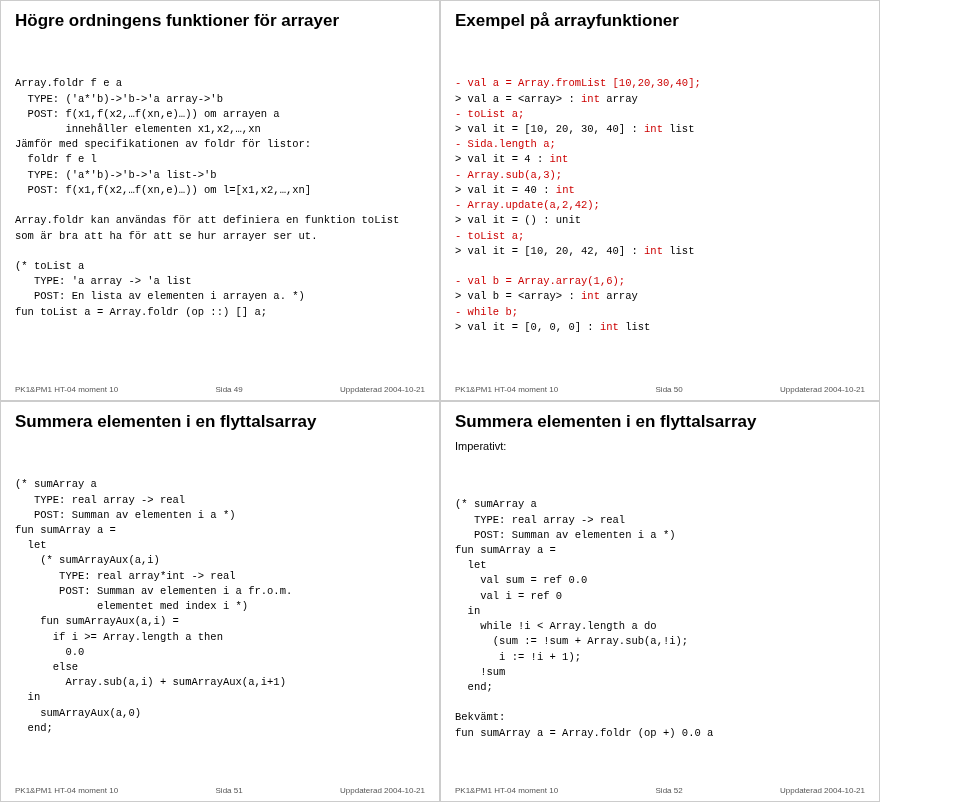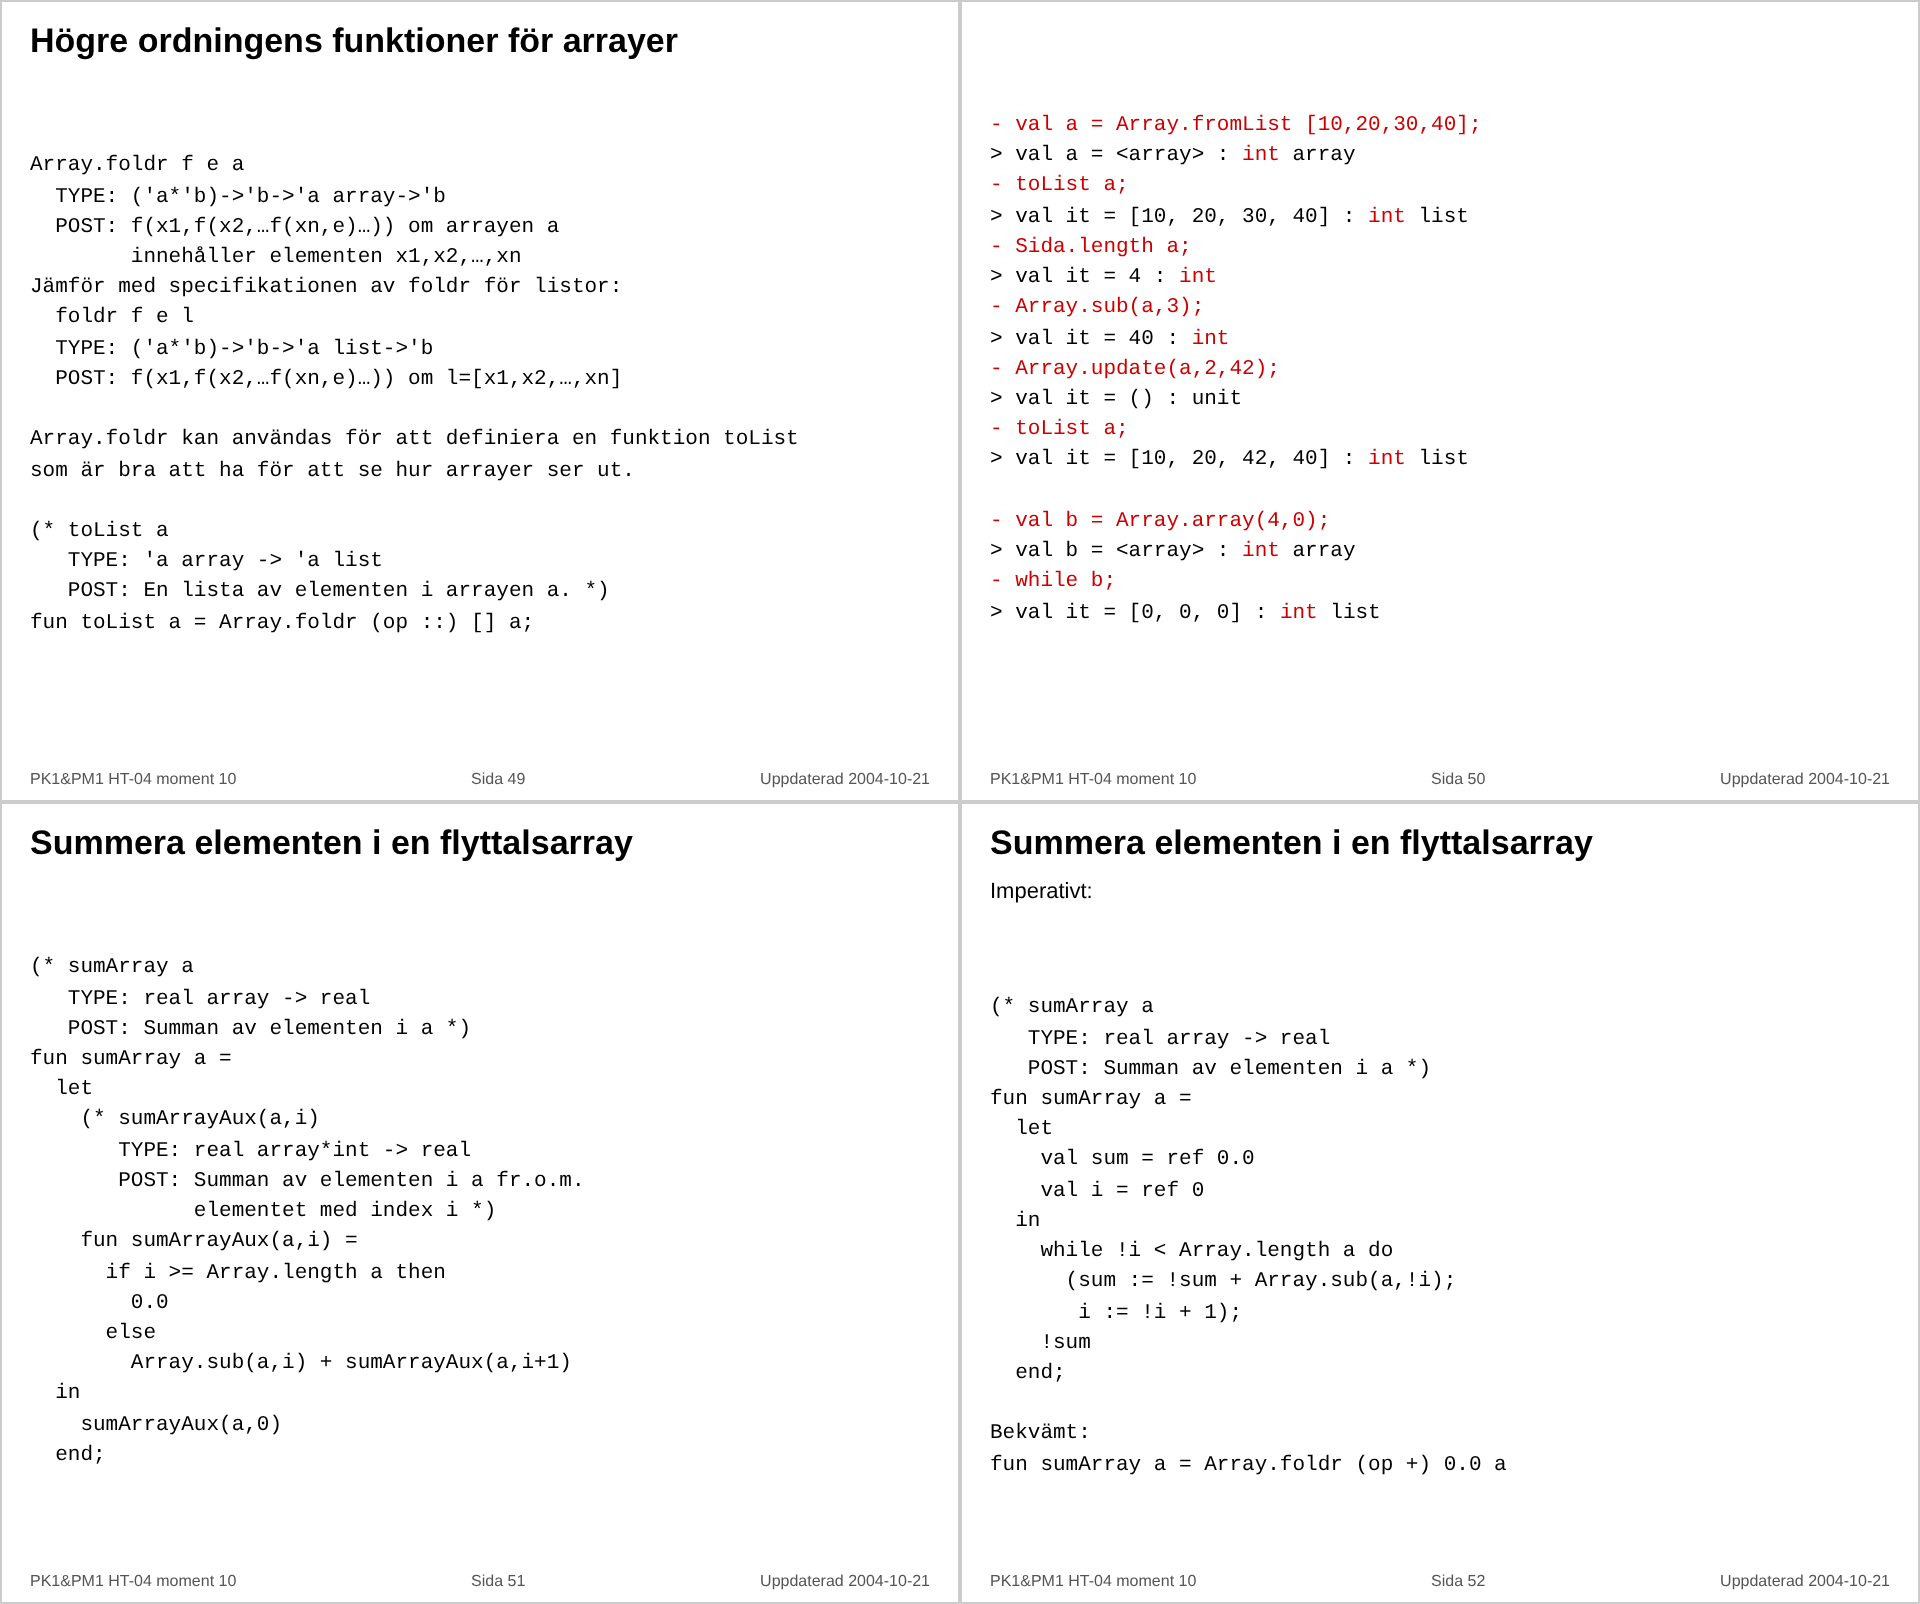--- a/index.html
+++ b/index.html
@@ -7,21 +7,21 @@
       font-family: Arial, sans-serif;
       font-size: 11px;
       background: #fff;
       color: #000;
       width: 960px;
     }
     .page-grid {
       display: grid;
       grid-template-columns: 1fr 1fr;
       grid-template-rows: 1fr 1fr;
-      width: 960px;
+      width: 880px;
     }
     .page-cell {
       border: 1px solid #ccc;
       padding: 10px 14px 14px 14px;
       min-height: 401px;
       position: relative;
     }
     .page-title {
       font-size: 17px;
       font-weight: bold;
@@ -80,34 +80,35 @@
    POST: En lista av elementen i arrayen a. *)
 fun toList a = Array.foldr (op ::) [] a;</div>
     <div class="footer">
       <span>PK1&amp;PM1 HT-04 moment 10</span>
       <span>Sida 49</span>
       <span>Uppdaterad 2004-10-21</span>
     </div>
   </div>
 
   <div class="page-cell">
+    <div class="page-title">Exempel på arrayfunktioner</div>
     <div class="code-block"><span class="code-highlight">- val a = Array.fromList [10,20,30,40];</span>
 &gt; val a = &lt;array&gt; : <span class="code-highlight">int</span> array
 <span class="code-highlight">- toList a;</span>
 &gt; val it = [10, 20, 30, 40] : <span class="code-highlight">int</span> list
 <span class="code-highlight">- Sida.length a;</span>
 &gt; val it = 4 : <span class="code-highlight">int</span>
 <span class="code-highlight">- Array.sub(a,3);</span>
 &gt; val it = 40 : <span class="code-highlight">int</span>
 <span class="code-highlight">- Array.update(a,2,42);</span>
 &gt; val it = () : unit
 <span class="code-highlight">- toList a;</span>
 &gt; val it = [10, 20, 42, 40] : <span class="code-highlight">int</span> list
 
-<span class="code-highlight">- val b = Array.array(4,0);</span>
+<span class="code-highlight">- val b = Array.array(1,6);</span>
 &gt; val b = &lt;array&gt; : <span class="code-highlight">int</span> array
 <span class="code-highlight">- while b;</span>
 &gt; val it = [0, 0, 0] : <span class="code-highlight">int</span> list</div>
     <div class="footer">
       <span>PK1&amp;PM1 HT-04 moment 10</span>
       <span>Sida 50</span>
       <span>Uppdaterad 2004-10-21</span>
     </div>
   </div>
 

